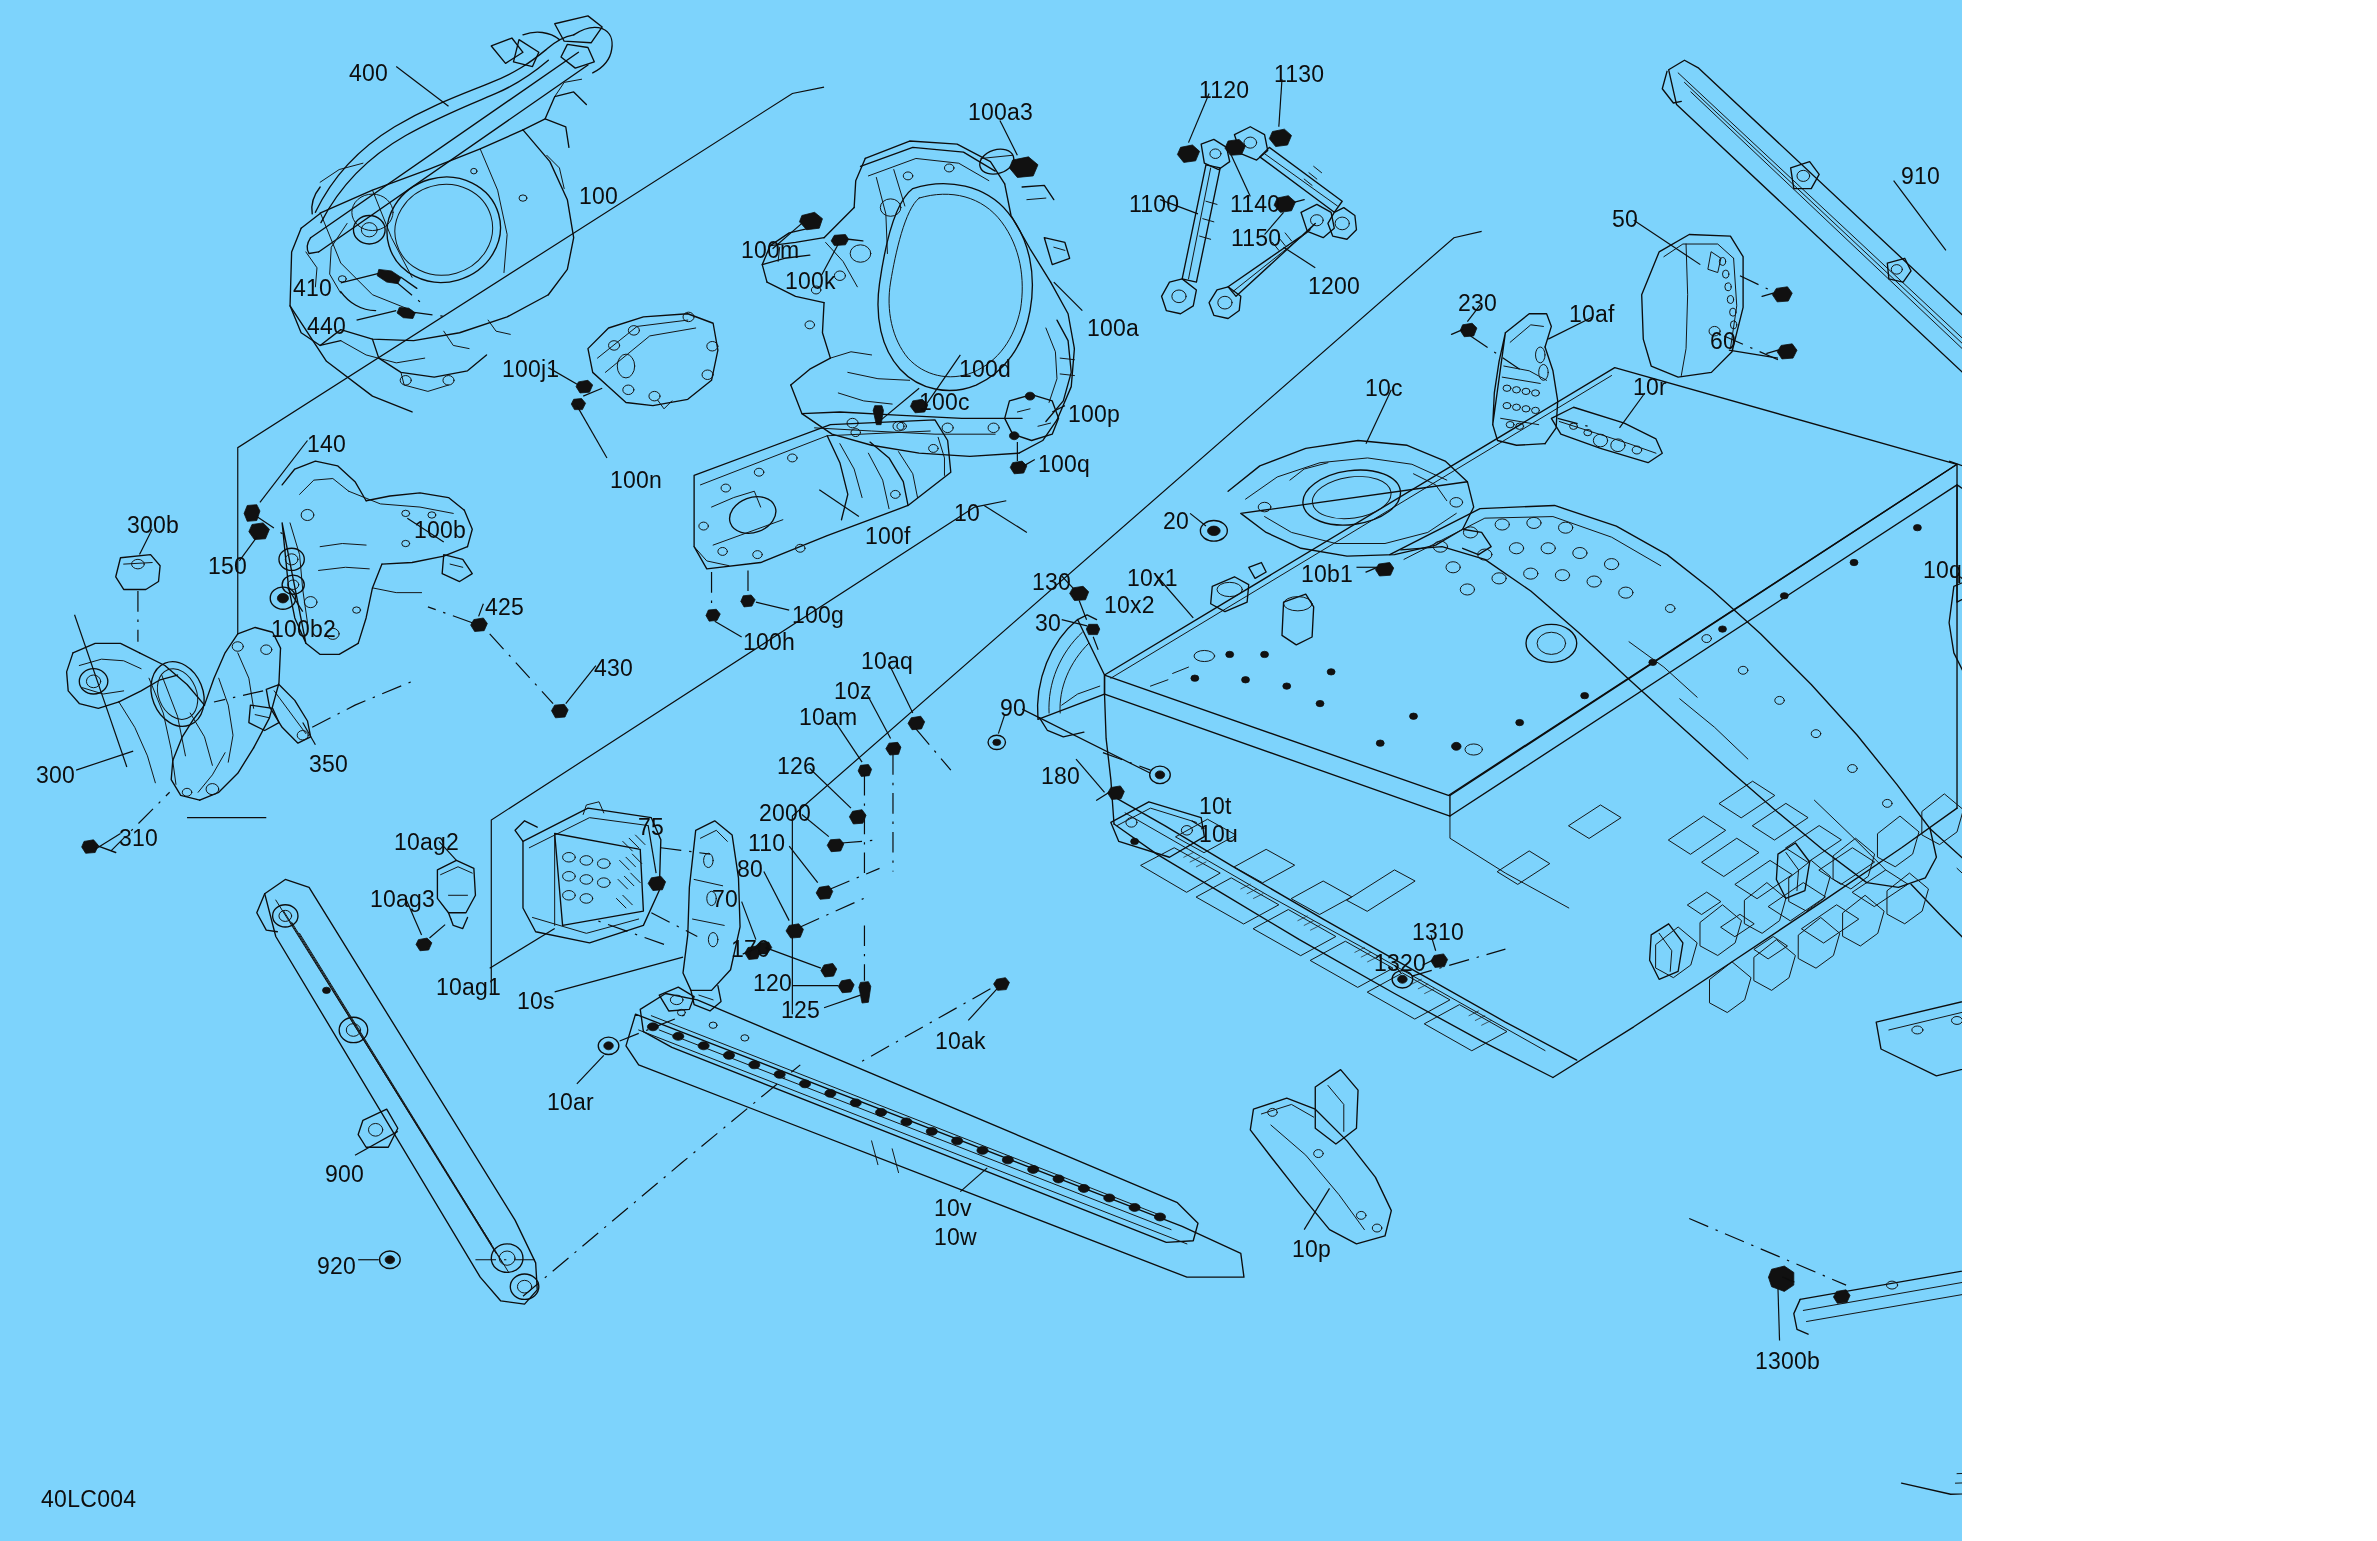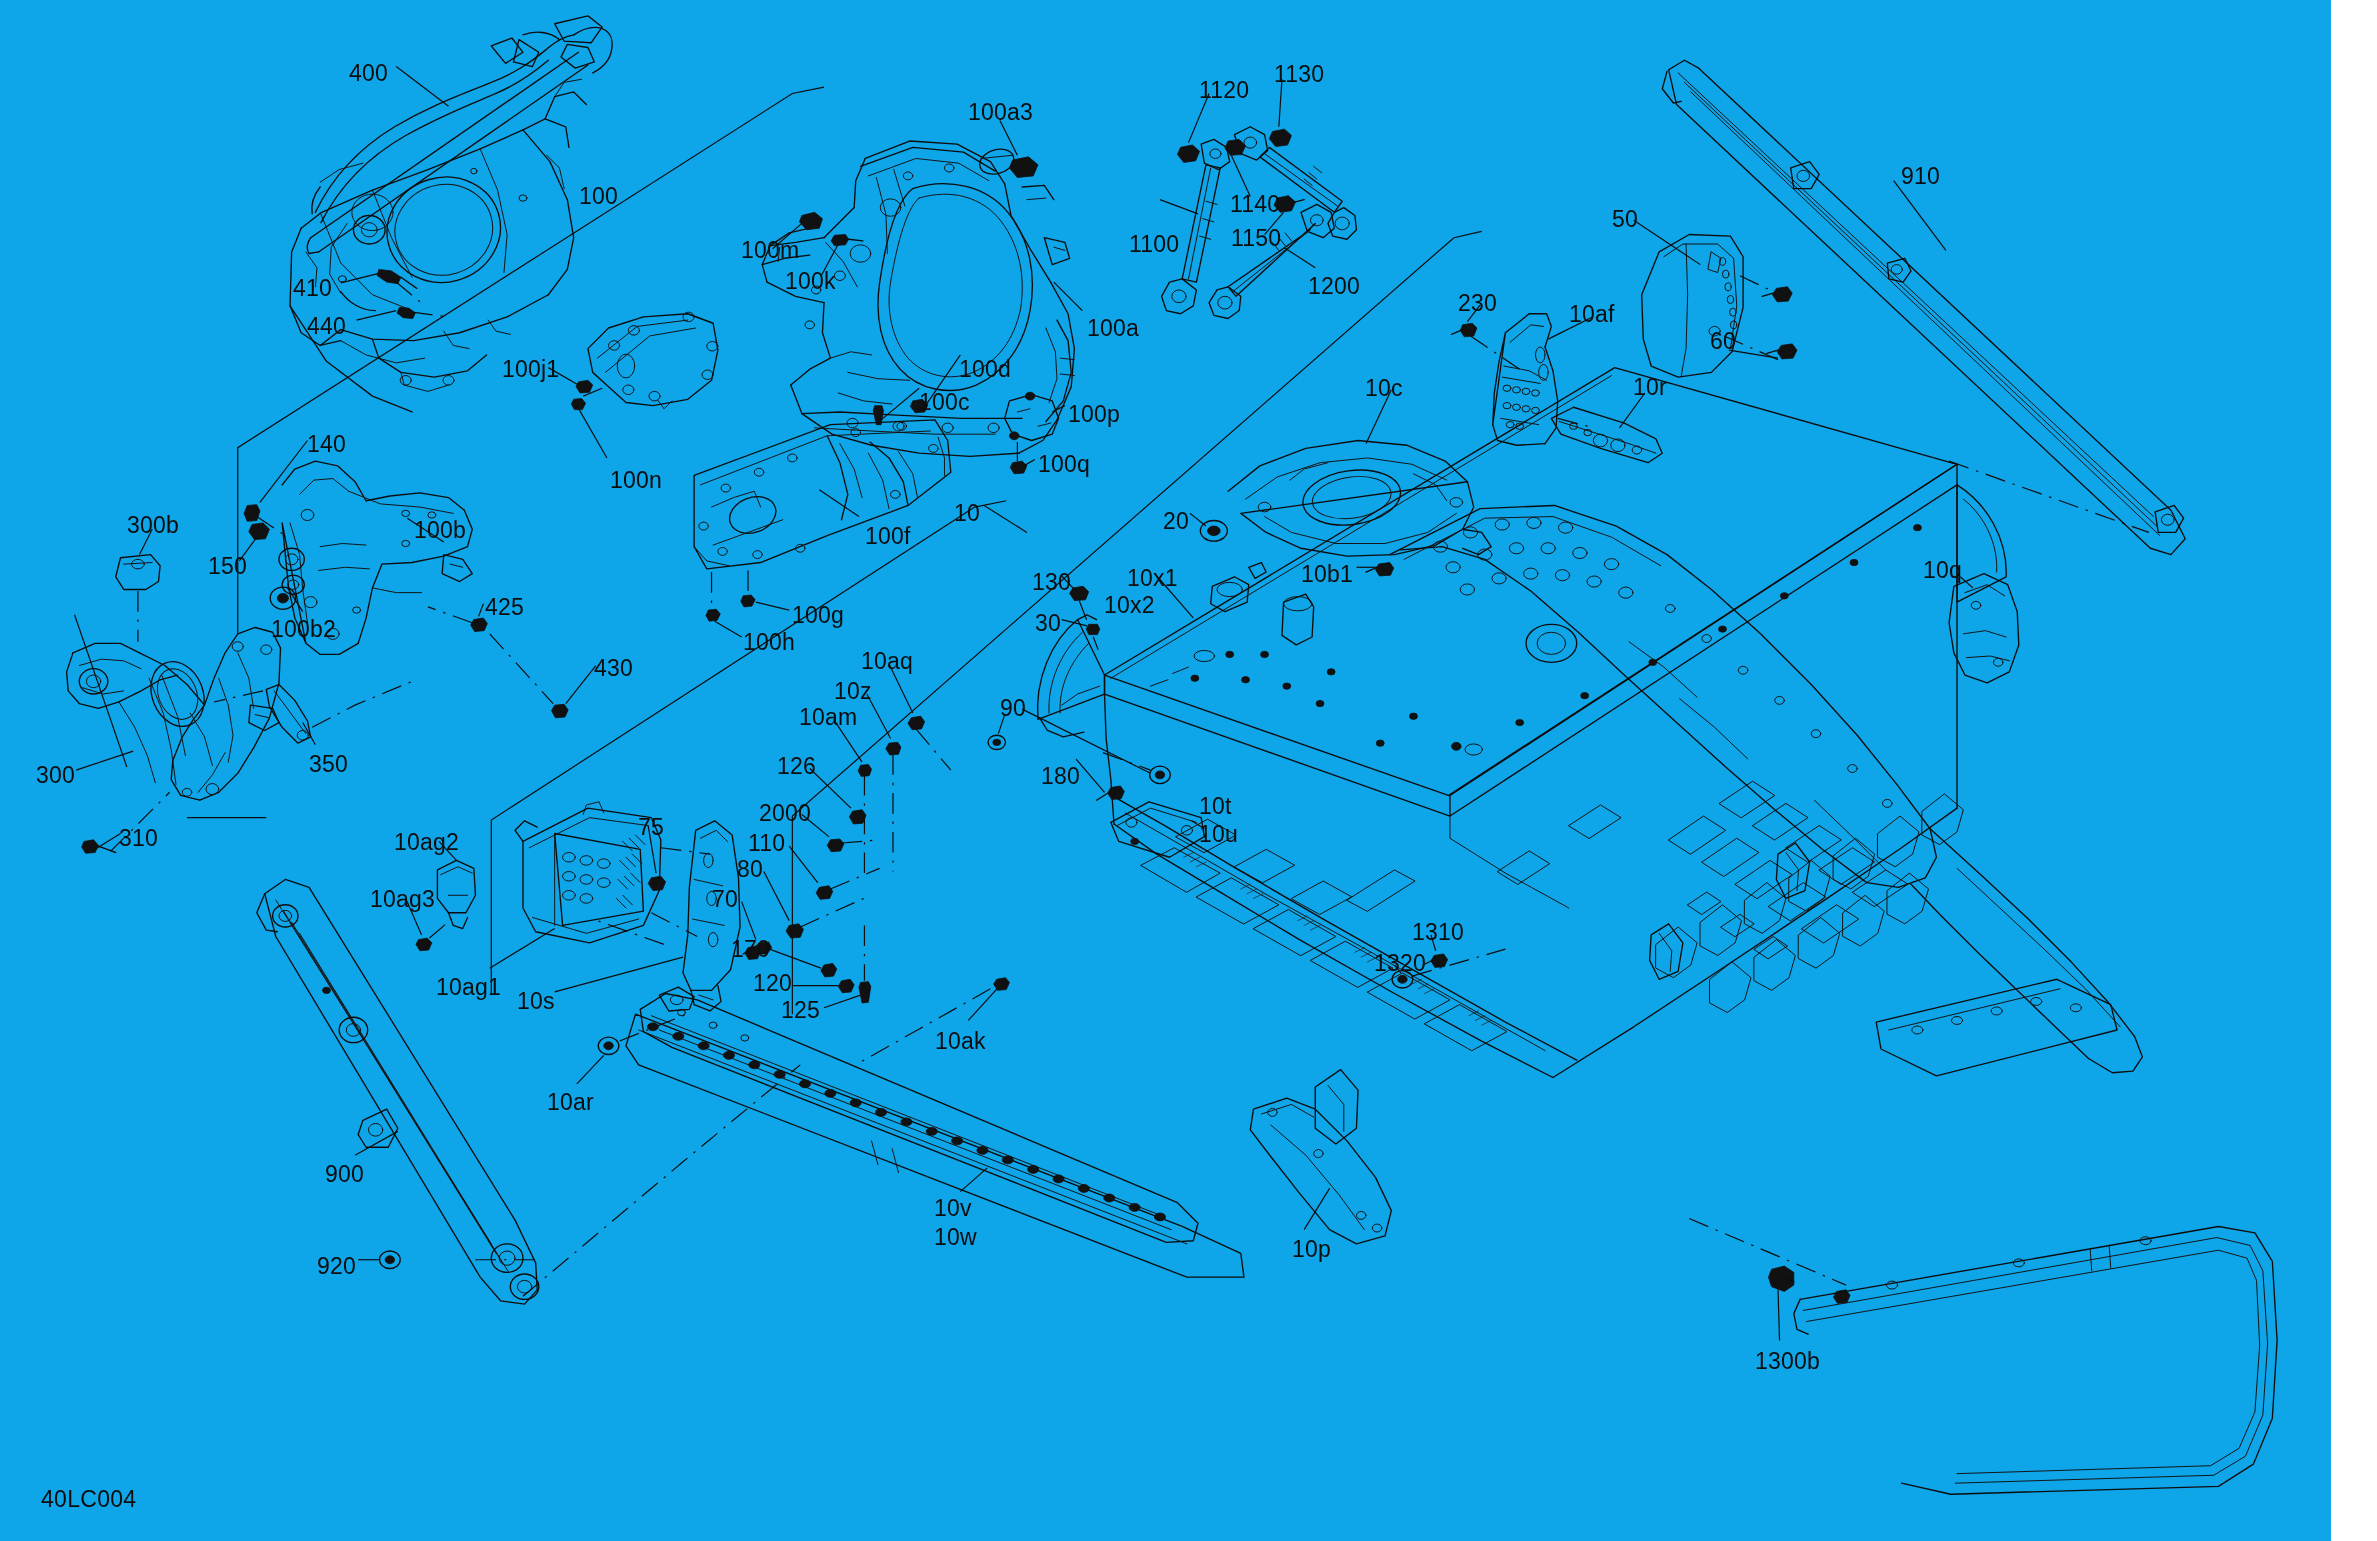--- a/index.html
+++ b/index.html
@@ -1,21 +1,21 @@
 <!DOCTYPE html>
 <html style="font-size:12.7px"><head>
 <meta charset="utf-8">
 <title>Parts Diagram 40LC004</title>
 <style>
   html,body{margin:0;padding:0;background:#ffffff;}
   body{font-family:"Liberation Sans",sans-serif;}
   #sheet{
     position:relative;
-    width:2331px;height:1541px;
-    background:#0ea5e9;
+    width:1962px;height:1541px;
+    background:#7dd3fc;
     overflow:hidden;
   }
   #artwork{position:absolute;left:0;top:0;width:2377px;height:1541px;}
   .callout{
     position:absolute;
     font-family:"Liberation Sans",sans-serif;
     font-size:23px;
     line-height:1.02;
     color:#0d0d0d;
     white-space:pre;
@@ -1102,21 +1102,21 @@
   <div class="callout" style="left:325px;top:1163px;">900</div>
   <div class="callout" style="left:317px;top:1255px;">920</div>
   <div class="callout" style="left:934px;top:1197px;">10v</div>
   <div class="callout" style="left:934px;top:1226px;">10w</div>
   <div class="callout" style="left:1292px;top:1238px;">10p</div>
   <div class="callout" style="left:1412px;top:921px;">1310</div>
   <div class="callout" style="left:1374px;top:952px;">1320</div>
   <div class="callout" style="left:1755px;top:1350px;">1300b</div>
   <div class="callout" style="left:1199px;top:79px;">1120</div>
   <div class="callout" style="left:1274px;top:63px;">1130</div>
-  <div class="callout" style="left:1129px;top:193px;margin-top:40px;">1100</div>
+  <div class="callout" style="left:1129px;top:193px;">1100</div>
   <div class="callout" style="left:1230px;top:193px;">1140</div>
   <div class="callout" style="left:1231px;top:227px;">1150</div>
   <div class="callout" style="left:1308px;top:275px;">1200</div>
   <div class="callout" style="left:1458px;top:292px;">230</div>
   <div class="callout" style="left:1569px;top:303px;">10af</div>
   <div class="callout" style="left:1633px;top:376px;">10r</div>
   <div class="callout" style="left:1612px;top:208px;">50</div>
   <div class="callout" style="left:1710px;top:330px;">60</div>
   <div class="callout" style="left:1901px;top:165px;">910</div>
   <div class="callout" style="left:1923px;top:559px;">10q</div>

